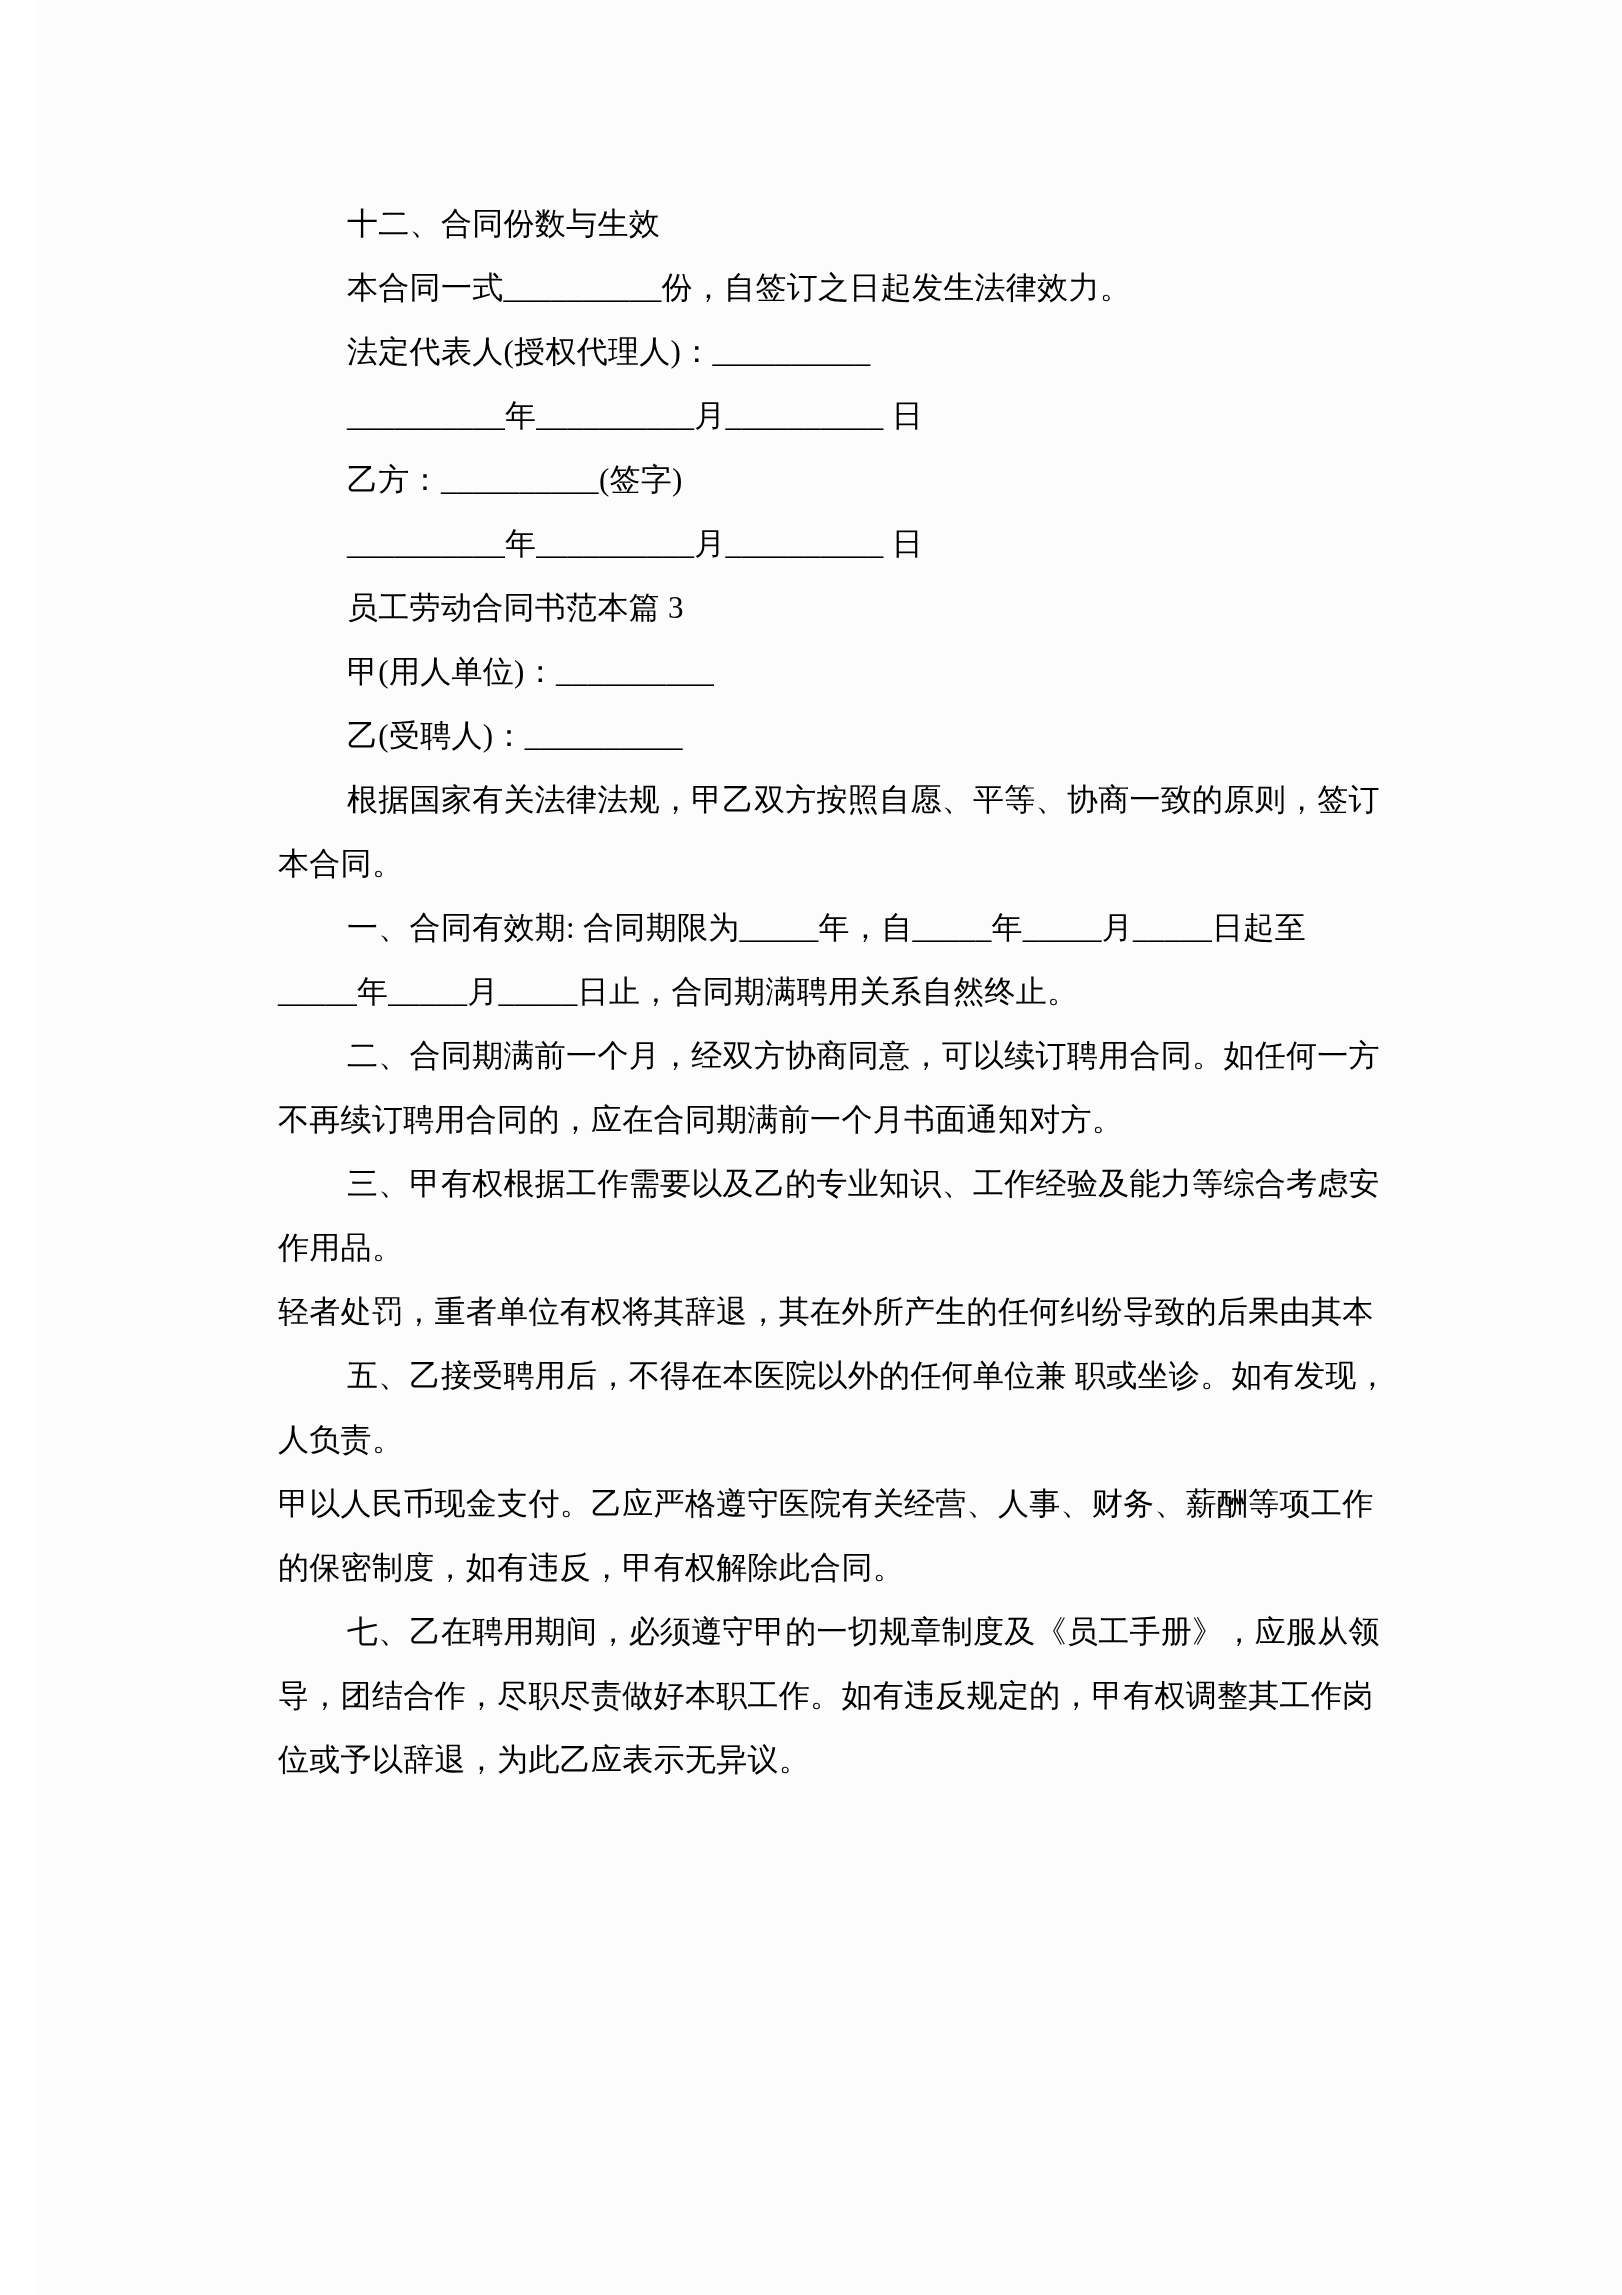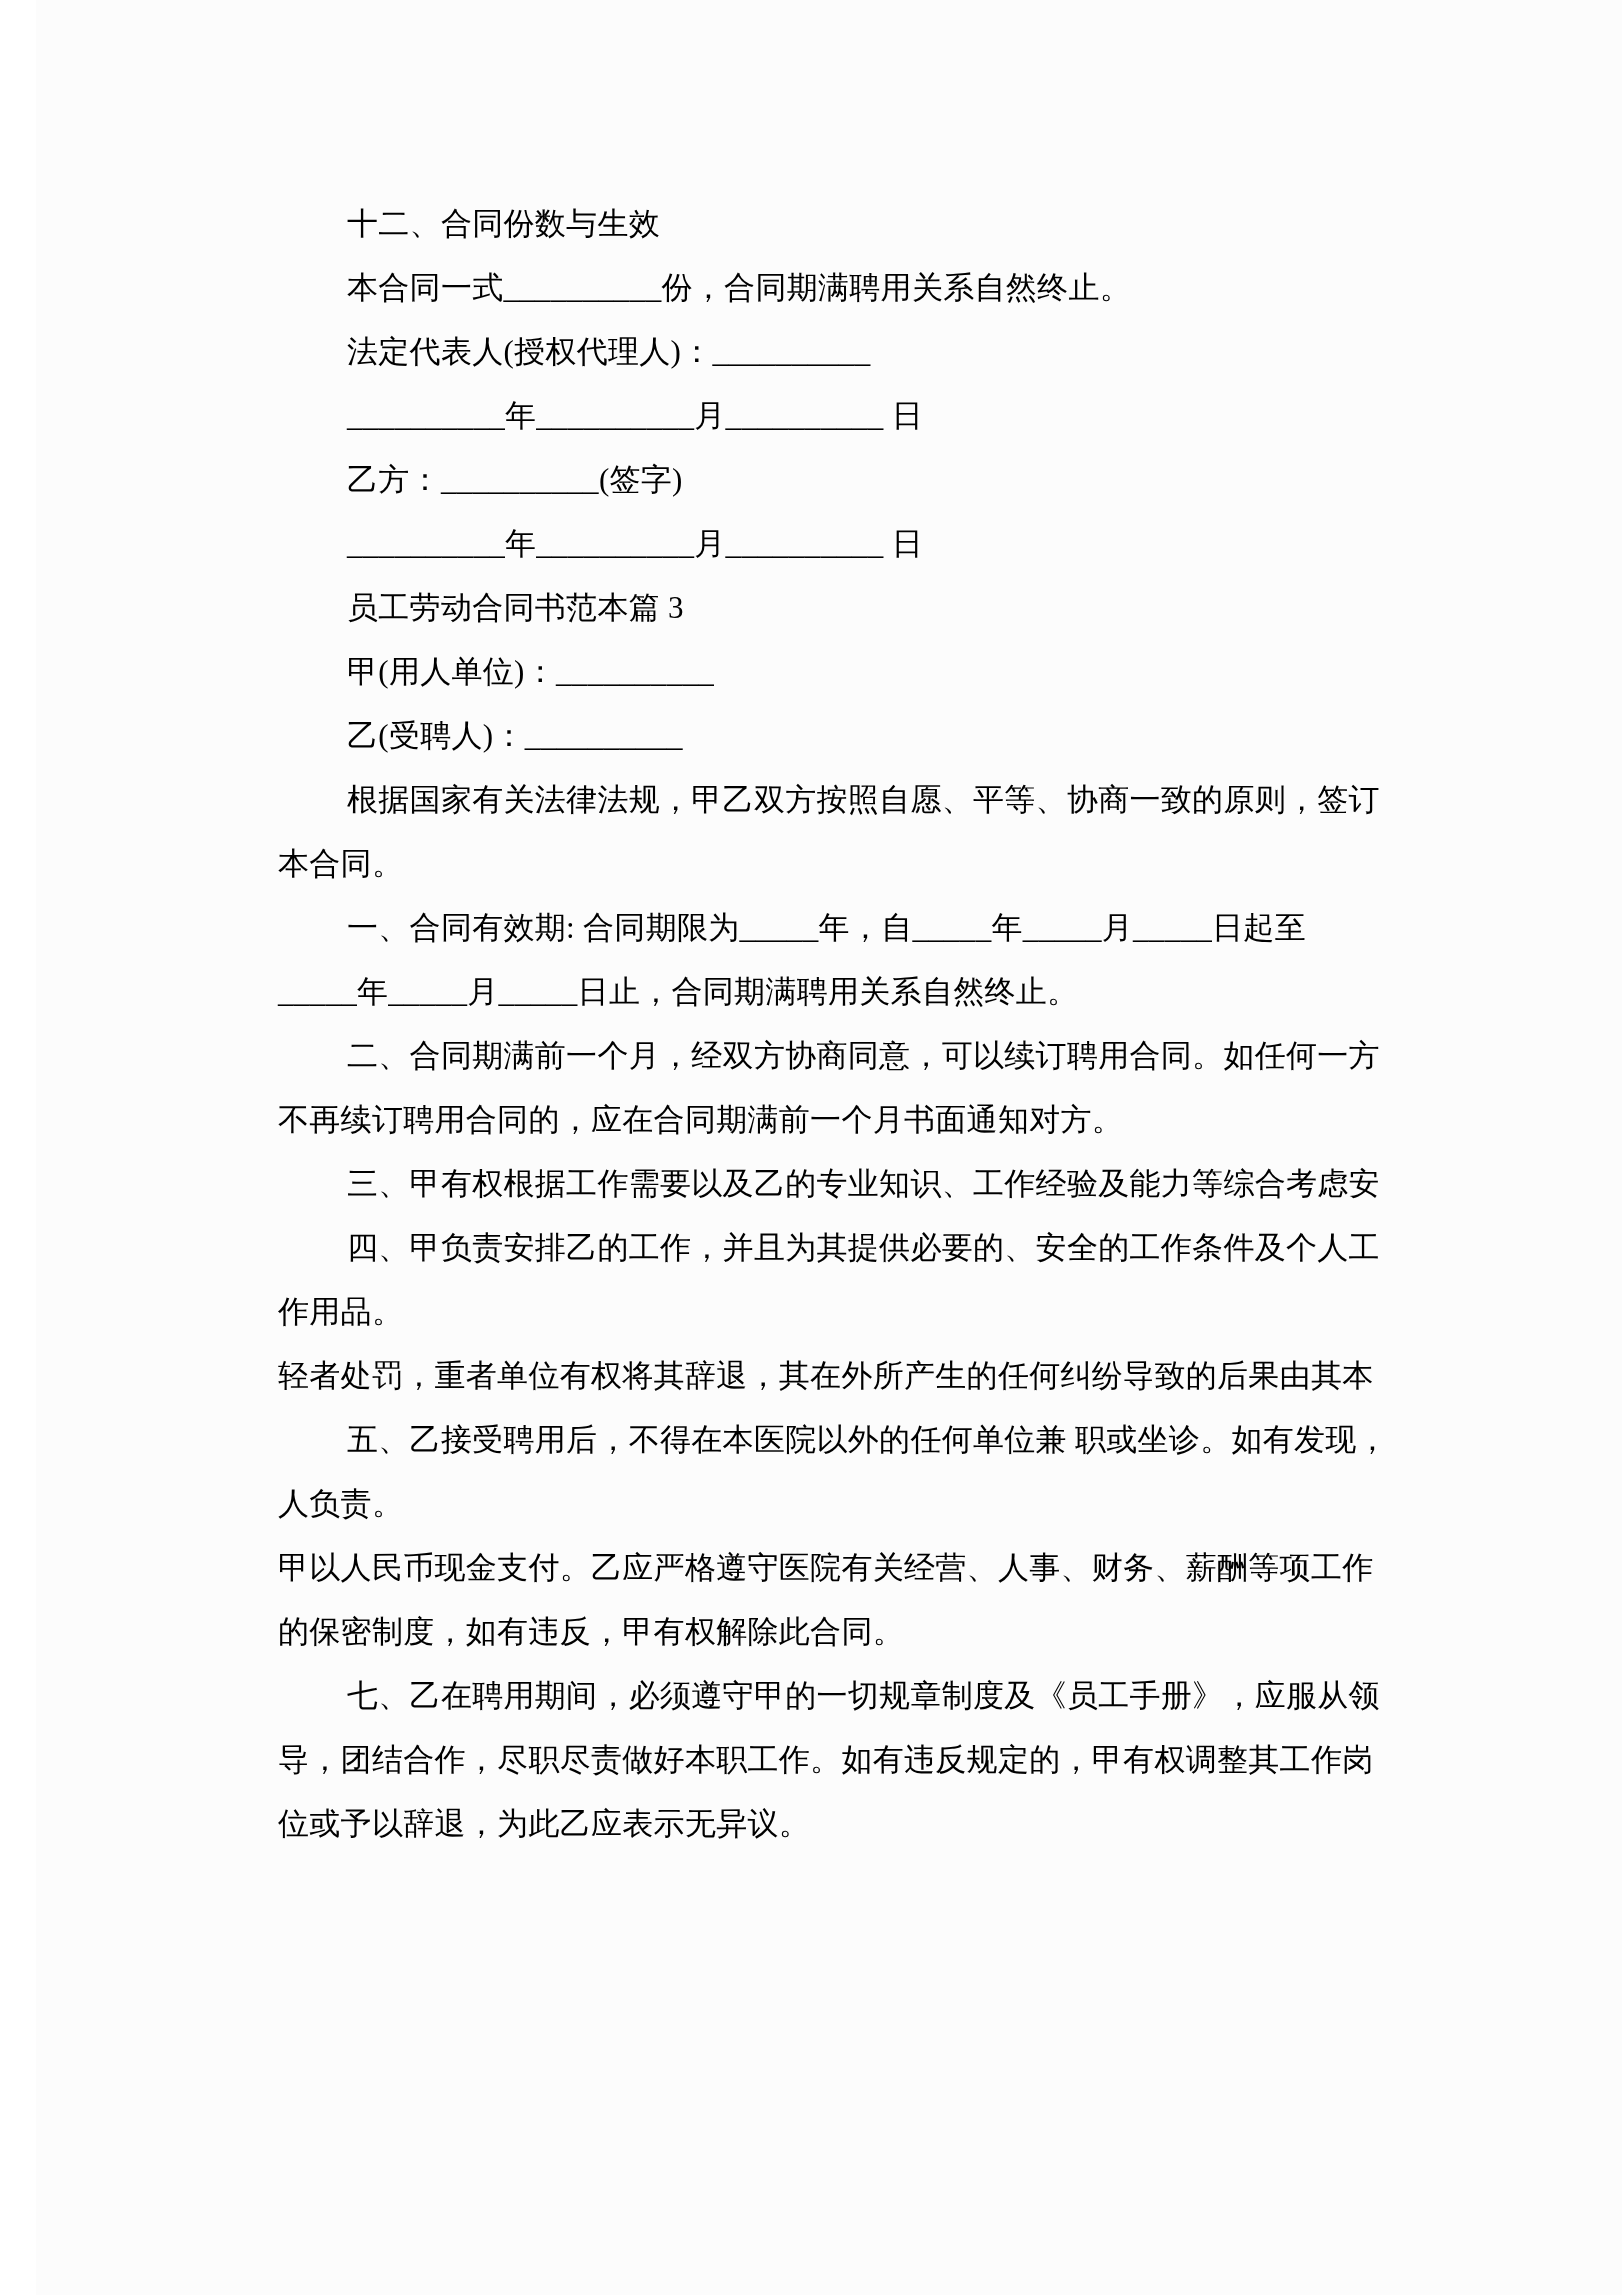--- a/index.html
+++ b/index.html
@@ -37,36 +37,35 @@
     padding-left: 69px;
   }
 </style>
 </head>
 <body>
 
 <div class="page" style="background: rgb(252, 252, 252);">
   <div class="content" style="color: rgb(0, 0, 0);">
 
   <div class="line indent">十二、合同份数与生效</div>
-      <div class="line indent">本合同一式__________份，合同期满聘用关系自然终止。</div>
+      <div class="line indent">本合同一式__________份，自签订之日起发生法律效力。</div>
       <div class="line indent">法定代表人(授权代理人)：__________</div>
       <div class="line indent">__________年__________月__________ 日</div>
       <div class="line indent">乙方：__________(签字)</div>
       <div class="line indent">__________年__________月__________ 日</div>
       <div class="line indent">员工劳动合同书范本篇 3</div>
       <div class="line indent">甲(用人单位)：__________</div>
       <div class="line indent">乙(受聘人)：__________</div>
       <div class="line indent">根据国家有关法律法规，甲乙双方按照自愿、平等、协商一致的原则，签订</div>
       <div class="line">本合同。</div>
       <div class="line indent">一、合同有效期: 合同期限为_____年，自_____年_____月_____日起至</div>
       <div class="line">_____年_____月_____日止，合同期满聘用关系自然终止。</div>
       <div class="line indent">二、合同期满前一个月，经双方协商同意，可以续订聘用合同。如任何一方</div>
       <div class="line">不再续订聘用合同的，应在合同期满前一个月书面通知对方。</div>
       <div class="line indent">三、甲有权根据工作需要以及乙的专业知识、工作经验及能力等综合考虑安</div>
-      <div class="line indent">四、甲负责安排乙的工作，并且为其提供必要的、安全的工作条件及个人工</div>
       <div class="line">作用品。</div>
       <div class="line">轻者处罚，重者单位有权将其辞退，其在外所产生的任何纠纷导致的后果由其本</div>
       <div class="line indent">五、乙接受聘用后，不得在本医院以外的任何单位兼 职或坐诊。如有发现，</div>
       <div class="line">人负责。</div>
       <div class="line">甲以人民币现金支付。乙应严格遵守医院有关经营、人事、财务、薪酬等项工作</div>
       <div class="line">的保密制度，如有违反，甲有权解除此合同。</div>
       <div class="line indent">七、乙在聘用期间，必须遵守甲的一切规章制度及《员工手册》，应服从领</div>
       <div class="line">导，团结合作，尽职尽责做好本职工作。如有违反规定的，甲有权调整其工作岗</div>
       <div class="line">位或予以辞退，为此乙应表示无异议。</div>
     </div>

